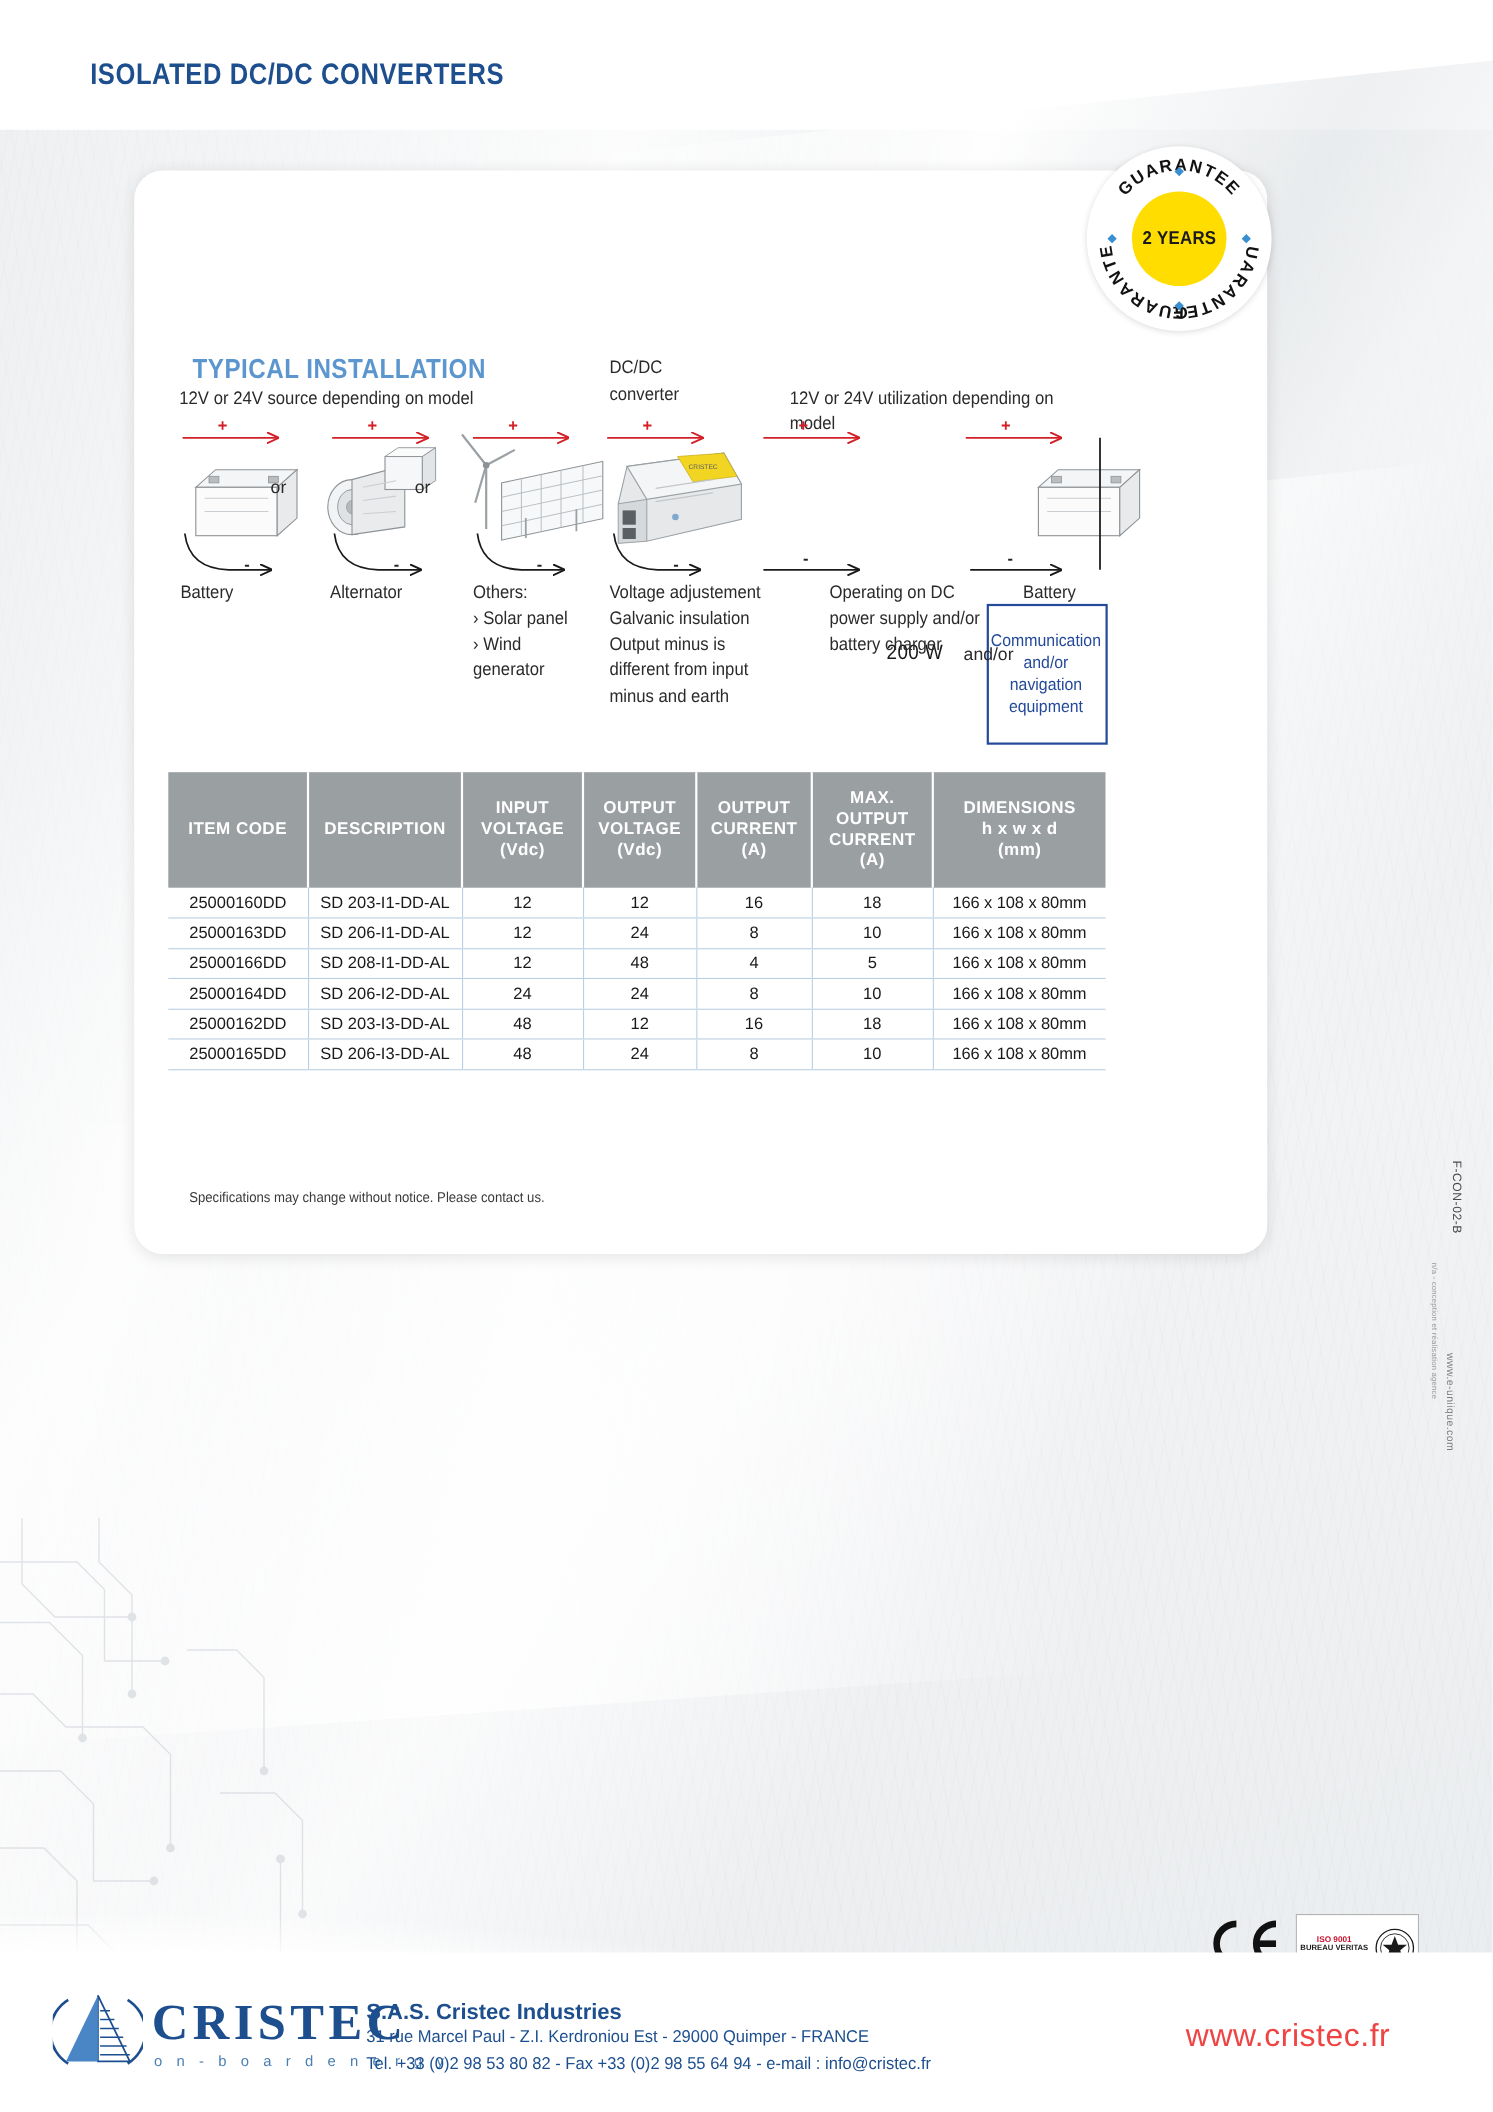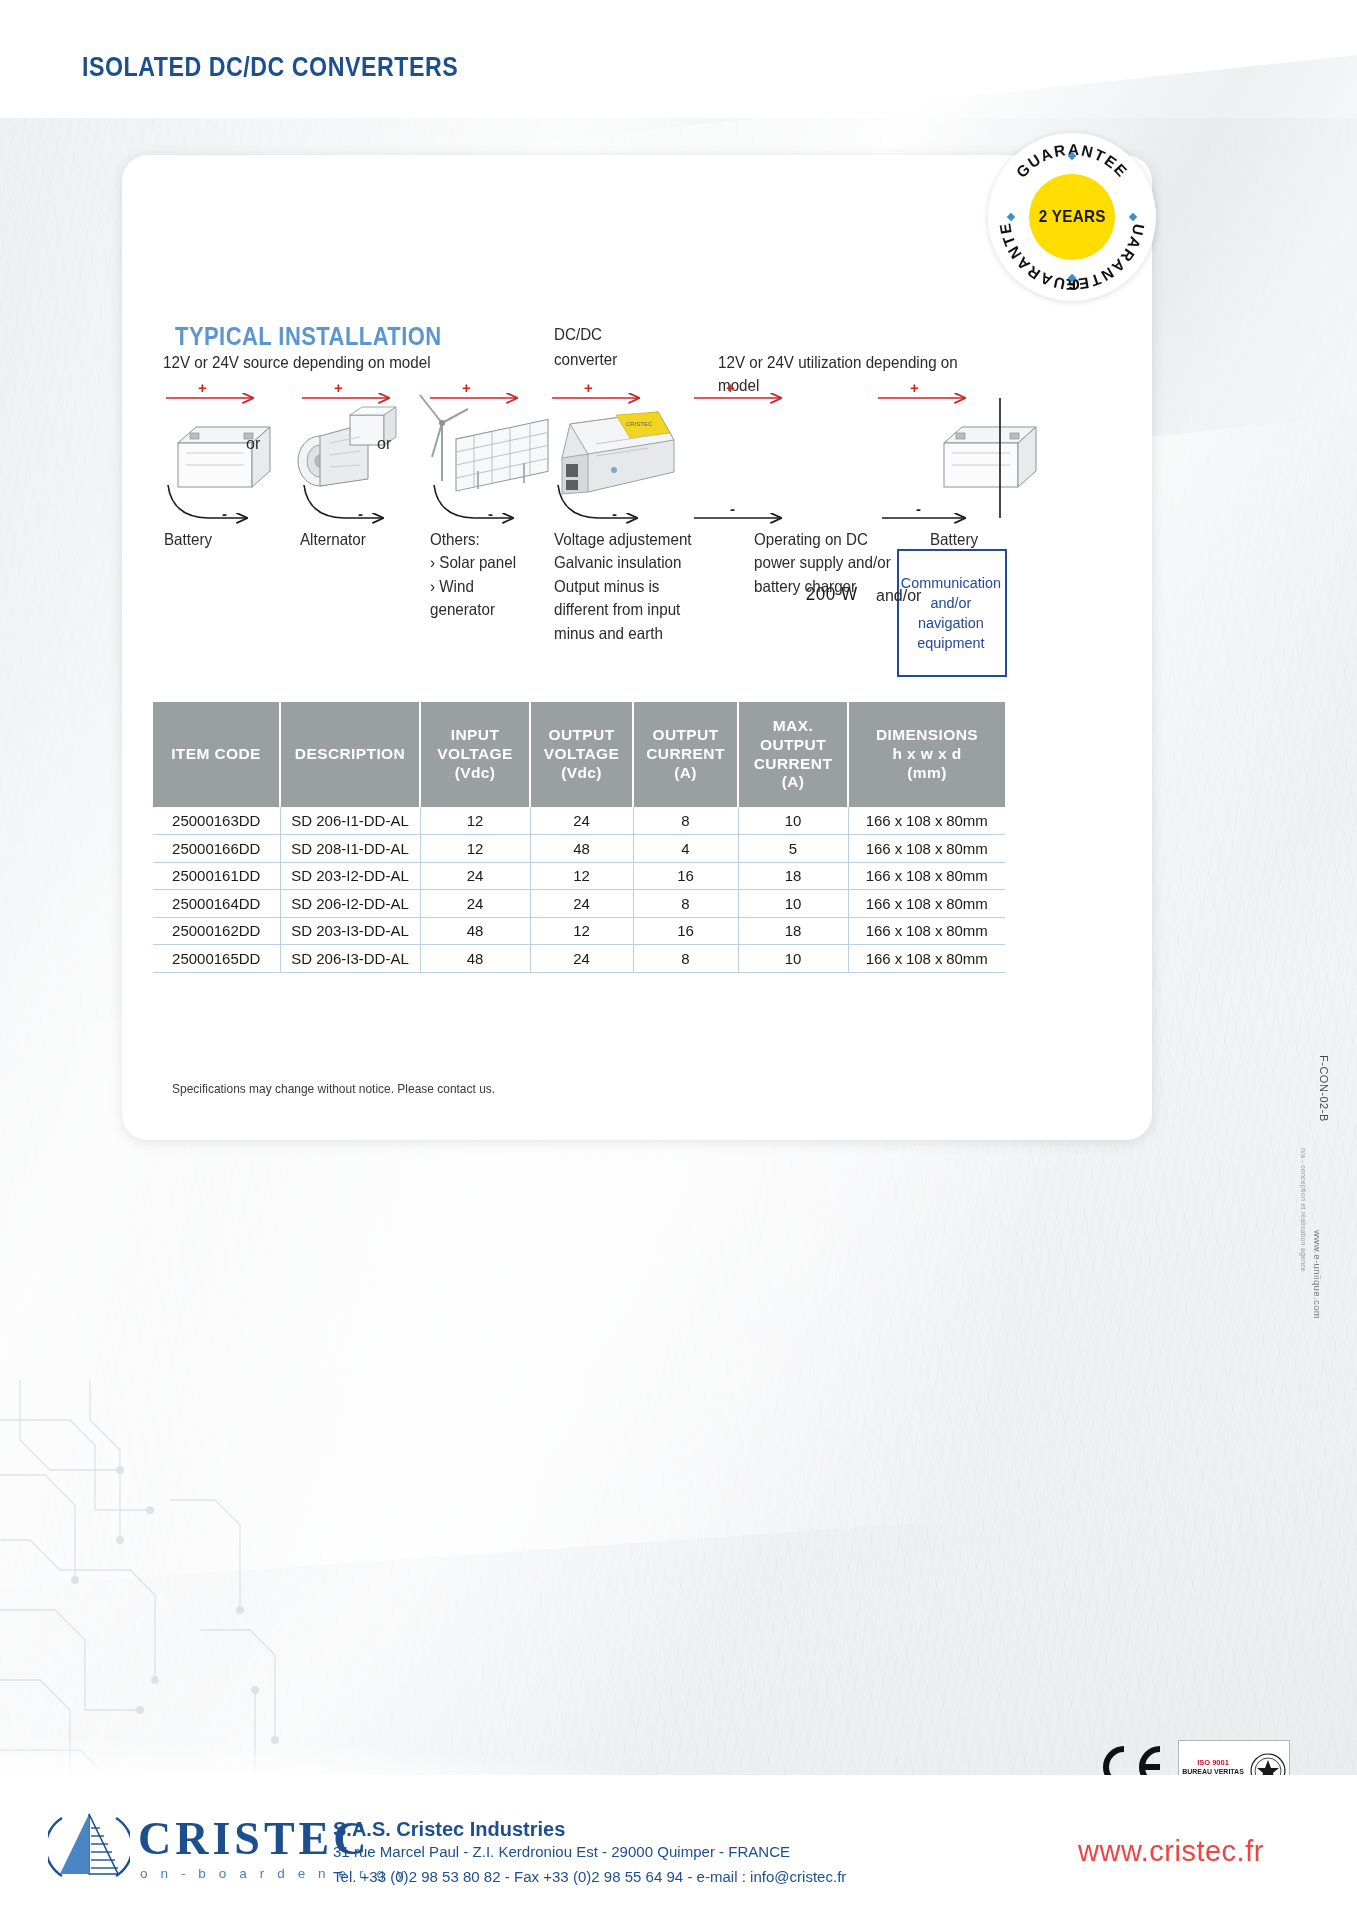--- a/index.html
+++ b/index.html
@@ -489,44 +489,44 @@
 OUTPUT
 CURRENT
 (A)</th>
       <th>DIMENSIONS
 h x w x d
 (mm)</th>
     </tr>
   </thead>
   <tbody id="table-body">
       <tr>
+        <td>25000160DD</td>
+        <td>SD 203-I1-DD-AL</td>
+        <td>12</td>
+        <td>12</td>
+        <td>16</td>
+        <td>18</td>
+        <td class="dimcell">166 x 108 x 80mm</td>
+      </tr>
+      <tr>
         <td>25000163DD</td>
         <td>SD 206-I1-DD-AL</td>
         <td>12</td>
         <td>24</td>
         <td>8</td>
         <td>10</td>
         <td class="dimcell">166 x 108 x 80mm</td>
       </tr>
       <tr>
         <td>25000166DD</td>
         <td>SD 208-I1-DD-AL</td>
         <td>12</td>
         <td>48</td>
         <td>4</td>
         <td>5</td>
-        <td class="dimcell">166 x 108 x 80mm</td>
-      </tr>
-      <tr>
-        <td>25000161DD</td>
-        <td>SD 203-I2-DD-AL</td>
-        <td>24</td>
-        <td>12</td>
-        <td>16</td>
-        <td>18</td>
         <td class="dimcell">166 x 108 x 80mm</td>
       </tr>
       <tr>
         <td>25000164DD</td>
         <td>SD 206-I2-DD-AL</td>
         <td>24</td>
         <td>24</td>
         <td>8</td>
         <td>10</td>
         <td class="dimcell">166 x 108 x 80mm</td>

